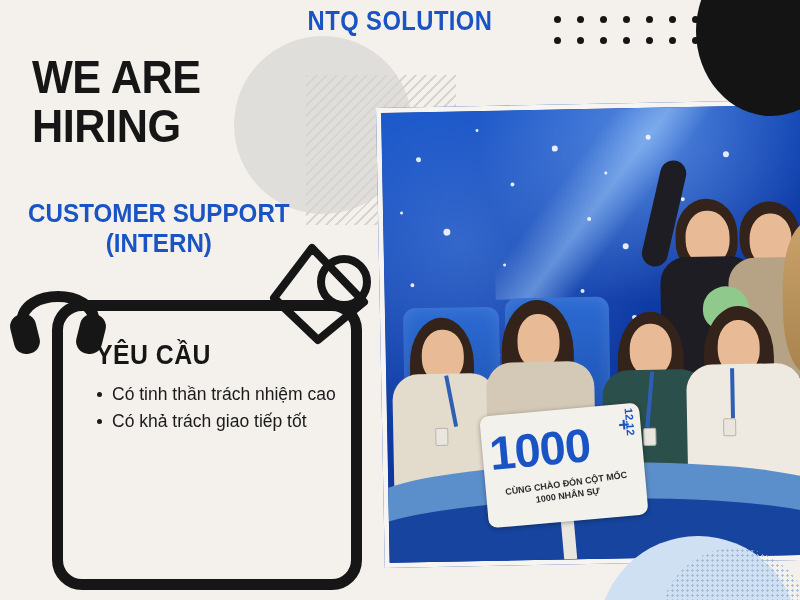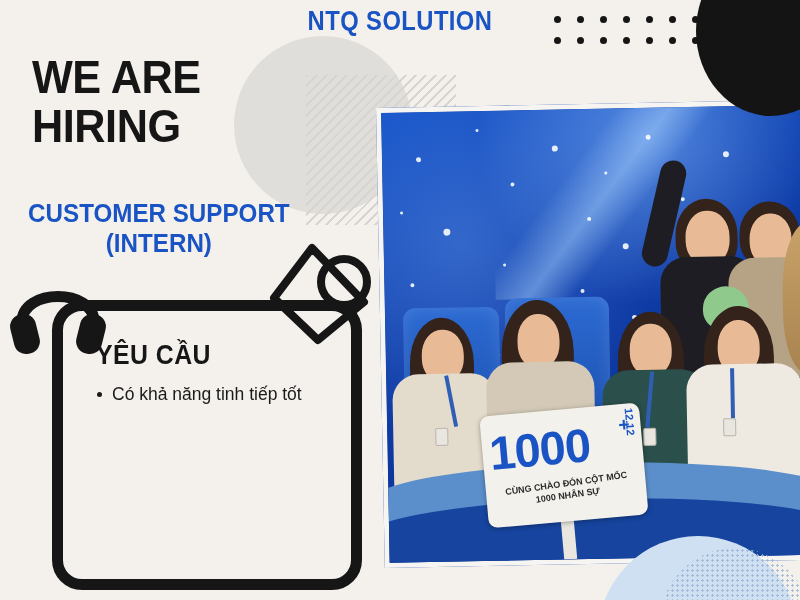--- a/index.html
+++ b/index.html
@@ -461,21 +461,22 @@
   <div class="position">
     <span>CUSTOMER SUPPORT</span>
     <span class="line2">(INTERN)</span>
   </div>
 
   <div class="req-card"></div>
 
   <div class="req-inner">
     <div class="req-title">YÊU CẦU</div>
     <ul class="req-list" id="reqList">
-        <li>Có khả năng tinh tiếp tốt</li>
+        <li>Có tinh thần trách nhiệm cao</li>
+        <li>Có khả trách giao tiếp tốt</li>
       </ul>
   </div>
 
   <svg class="headphones" width="104" height="104" viewBox="0 0 104 104">
     <path d="M16 64 C16 30, 88 30, 88 64" fill="none" stroke="#161616" stroke-width="11" stroke-linecap="round"></path>
     <rect x="6" y="56" width="26" height="40" rx="12" fill="#161616" transform="rotate(-14 19 76)"></rect>
     <rect x="72" y="56" width="26" height="40" rx="12" fill="#161616" transform="rotate(14 85 76)"></rect>
   </svg>
 
   <svg class="diamond" width="120" height="120" viewBox="0 0 120 120">

